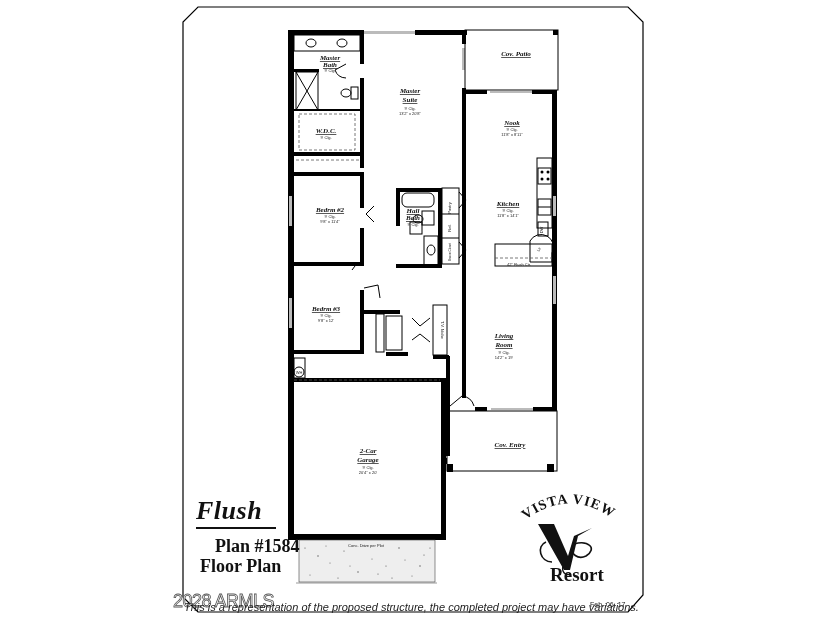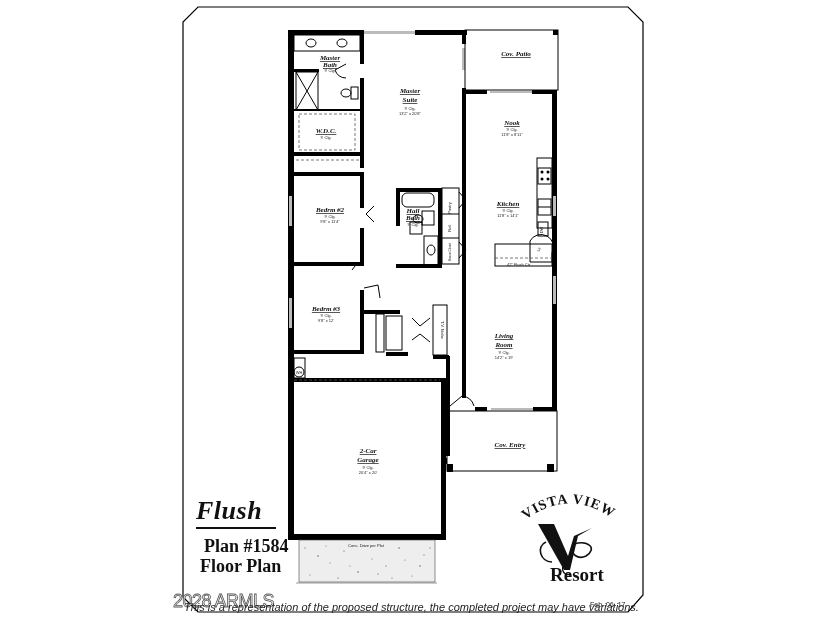--- a/index.html
+++ b/index.html
@@ -7,21 +7,21 @@
   #plan { position:absolute; left:0; top:0; width:840px; height:630px; }
   .room-name { font-family:"Liberation Serif", serif; font-style:italic; font-weight:bold; font-size:7px; fill:#111; text-decoration:underline; }
   .room-sub { font-family:"Liberation Sans", sans-serif; font-size:4px; fill:#222; }
   .small-lbl { font-family:"Liberation Sans", sans-serif; font-size:4px; fill:#222; }
   .wall { fill:#000; }
   .thin { stroke:#000; stroke-width:1; fill:none; }
   .dash { stroke:#555; stroke-width:0.8; fill:none; stroke-dasharray:3 2; }
   .window { fill:#bbb; }
   .title-dakota { position:absolute; left:196px; top:496px; font-family:"Liberation Serif", serif; font-style:italic; font-weight:bold; font-size:26px; color:#111; letter-spacing:0.5px; }
   .title-underline { position:absolute; left:196px; top:527px; width:80px; height:2px; background:#111; }
-  .plan-num { position:absolute; left:204px; top:536px; font-family:"Liberation Serif", serif; font-weight:bold; font-size:18px; color:#111; line-height:20px; }
+  .plan-num { position:absolute; left:215px; top:536px; font-family:"Liberation Serif", serif; font-weight:bold; font-size:18px; color:#111; line-height:20px; }
   .floor-plan { position:absolute; left:200px; top:556px; font-family:"Liberation Serif", serif; font-weight:bold; font-size:18px; color:#111; line-height:20px;text-align:center; }
   .vista { position:absolute; left:508px; top:484px; width:120px; height:110px; }
   .resort { position:absolute; left:550px; top:564px; font-family:"Liberation Serif", serif; font-weight:bold; font-size:19px; color:#111; }
   .watermark { position:absolute; left:173px; top:591px; font-family:"Liberation Sans", sans-serif; font-size:18px; color:#fff; -webkit-text-stroke:0.8px #555; letter-spacing:-0.5px; }
   .disclaimer { position:absolute; left:184px; top:601px; font-family:"Liberation Sans", sans-serif; font-size:11px; color:#222;font-style:italic; }
   .date { position:absolute; left:590px; top:601px; font-family:"Liberation Sans", sans-serif; font-size:7px; color:#222; }
 </style>
 </head>
 <body>
 

